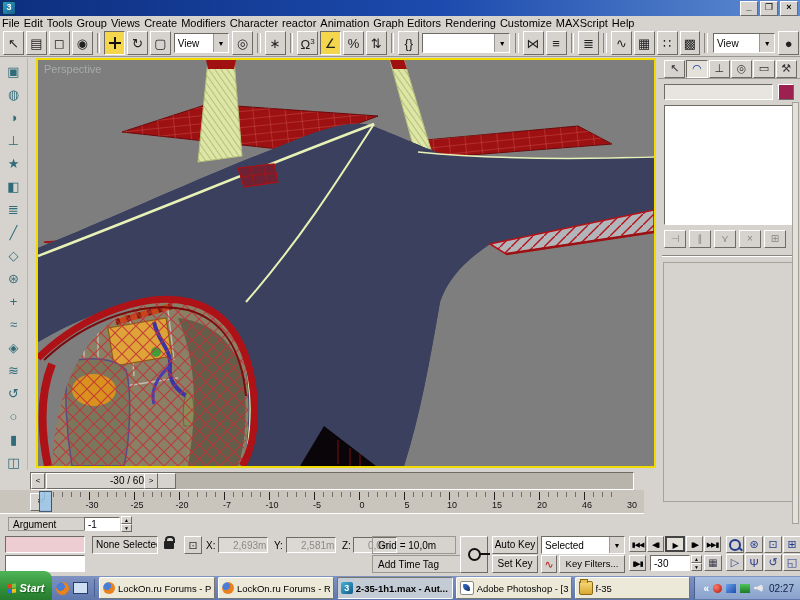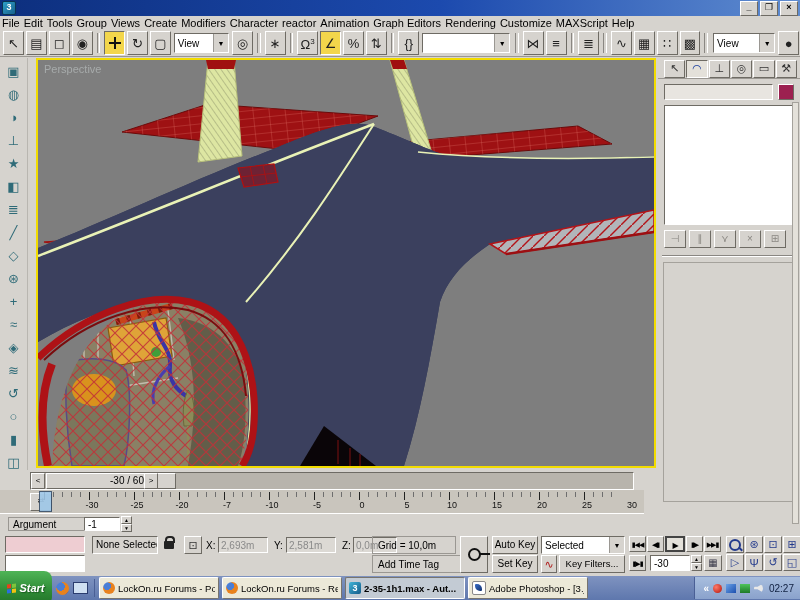--- a/index.html
+++ b/index.html
@@ -107,21 +107,21 @@
   #listener-white{position:absolute;left:5px;top:21px;width:80px;height:17px;background:#fff;}
   #sel-lock-box{position:absolute;left:92px;top:2px;width:66px;height:18px;background:#d6d3ce;
     font-size:10px;padding:2px 0 0 3px;white-space:nowrap;overflow:hidden;}
   .icon-lock{position:absolute;left:164px;top:7px;width:10px;height:8px;background:#222;border-radius:1px;}
   .icon-lock::before{content:"";position:absolute;left:1px;top:-5px;width:6px;height:5px;
     border:2px solid #222;border-bottom:none;border-radius:4px 4px 0 0;}
   #absbtn{position:absolute;left:184px;top:2px;width:18px;height:18px;font-size:11px;
     text-align:center;line-height:16px;color:#333;}
   .coordlab{position:absolute;top:6px;font-size:10px;color:#000;}
   .coordfield{position:absolute;top:3px;height:16px;background:#dcd9d4;font-size:10px;
-    color:#8a8a8a;padding:2px 0 0 2px;white-space:nowrap;overflow:hidden;}
+    color:#8a8a8a;padding:2px 0 0 14px;white-space:nowrap;overflow:hidden;}
   #gridbox{position:absolute;left:372px;top:2px;width:84px;height:18px;border:1px solid #9a9792;
     font-size:10px;padding:3px 0 0 5px;box-sizing:border-box;}
   #timetag{position:absolute;left:372px;top:21px;width:96px;height:18px;border:1px solid #9a9792;
     font-size:10px;padding:3px 0 0 5px;box-sizing:border-box;}
   #promptbar{position:absolute;left:92px;top:21px;width:276px;height:18px;border:1px solid #9a9792;
     font-size:10px;padding:3px 0 0 4px;box-sizing:border-box;white-space:nowrap;overflow:hidden;}
   #keybtn{position:absolute;left:460px;top:2px;width:28px;height:37px;display:flex;
     align-items:center;justify-content:center;}
   .icon-key{position:relative;width:9px;height:9px;border:2px solid #111;border-radius:50%;}
   .icon-key::after{content:"";position:absolute;left:9px;top:3px;width:11px;height:2px;background:#111;}
@@ -491,21 +491,21 @@
         <div class="rlabel" style="left: 302px;">0</div>
         <div class="rtick" style="left: 359px;"></div>
         <div class="rlabel" style="left: 347px;">5</div>
         <div class="rtick" style="left: 404px;"></div>
         <div class="rlabel" style="left: 392px;">10</div>
         <div class="rtick" style="left: 449px;"></div>
         <div class="rlabel" style="left: 437px;">15</div>
         <div class="rtick" style="left: 494px;"></div>
         <div class="rlabel" style="left: 482px;">20</div>
         <div class="rtick" style="left: 539px;"></div>
-        <div class="rlabel" style="left: 527px;">25</div>
+        <div class="rlabel" style="left: 527px;">46</div>
         <div class="rtick" style="left: 584px;"></div>
         <div class="rlabel" style="left: 572px;">30</div>
       </div>
     <div id="ruler-marker"></div>
   </div>
 
   <div id="argrow">
     <div id="arg-label">Argument</div>
     <div id="arg-field">-1</div>
     <div class="spinner" style="left:121px;top:2px">
@@ -593,20 +593,24 @@
           <span class="tlabel">LockOn.ru Forums - Re...</span>
         </span>
         <span class="task active">
           <span class="ticon max3ds">3</span>
           <span class="tlabel">2-35-1h1.max - Aut...</span>
         </span>
         <span class="task">
           <span class="ticon photoshop"></span>
           <span class="tlabel">Adobe Photoshop - [3.j...</span>
         </span>
+        <span class="task">
+          <span class="ticon folder"></span>
+          <span class="tlabel">f-35</span>
+        </span>
       </div>
     <div id="tray">
       <span class="chev">«</span>
       <span class="tray-dot" style="background:radial-gradient(circle at 35% 35%,#ff7a6a,#b01208)"></span>
       <span class="tray-sq" style="background:linear-gradient(135deg,#6aa2e8,#1c4fae)"></span>
       <span class="tray-sq" style="background:linear-gradient(#4ec45a,#1d7a28)"></span>
       <span class="tray-dot" style="background:#e8e8e8;clip-path:polygon(0 35%,40% 35%,100% 0,100% 100%,40% 65%,0 65%)"></span>
       <span id="clock">02:27</span>
     </div>
   </div>

